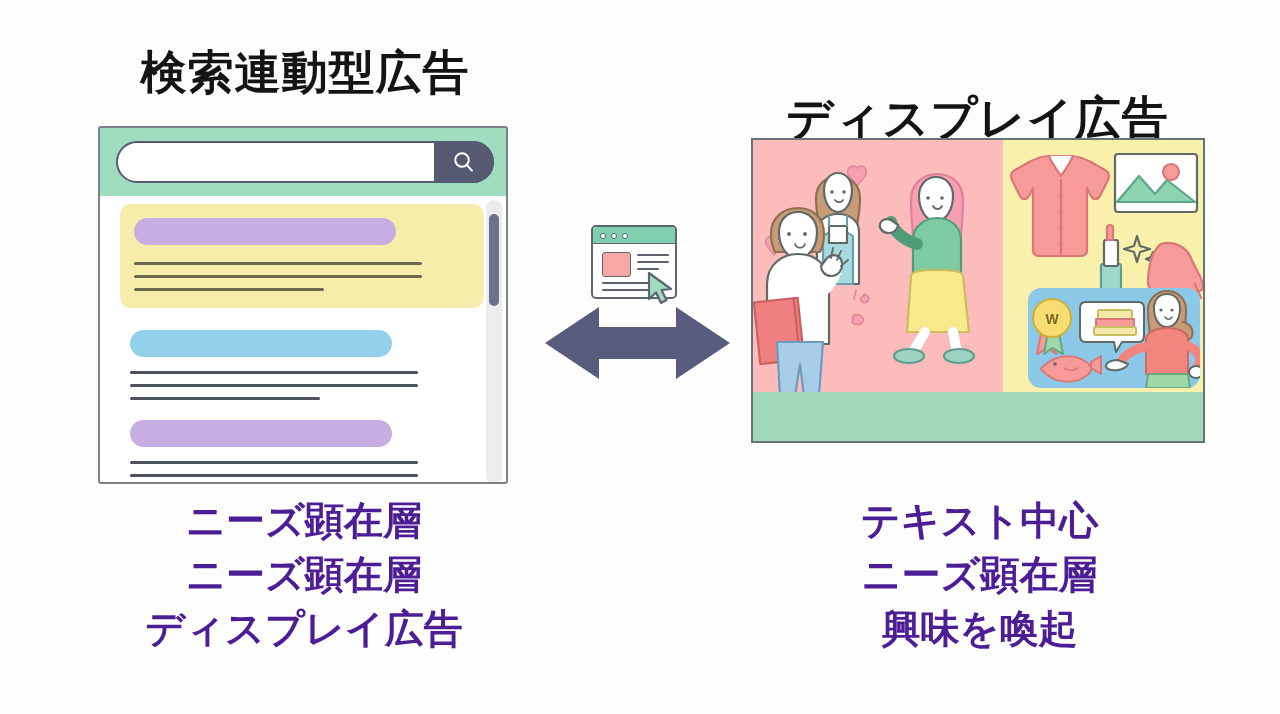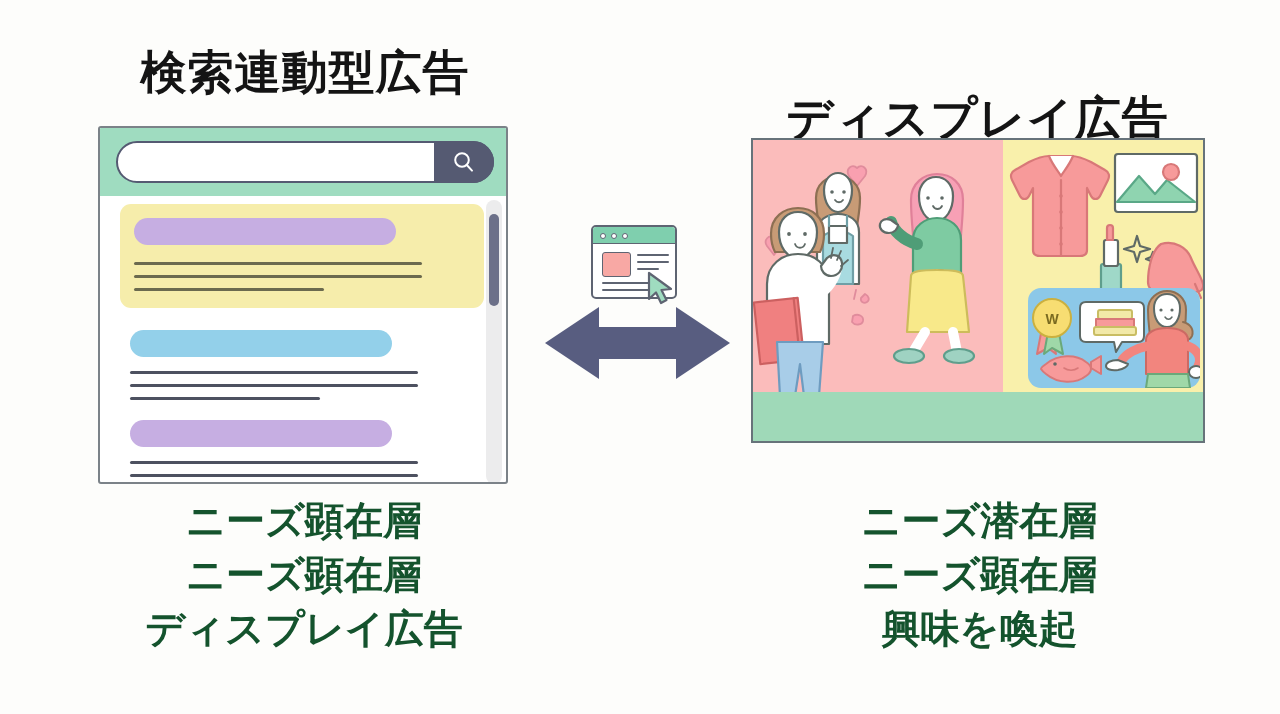--- a/index.html
+++ b/index.html
@@ -24,21 +24,21 @@
   #title-left  { left: 105px; top: 42px; width: 400px; }
   #title-right { left: 750px; top: 42px; width: 455px; margin-top: 46px; }
 
   
   .caption-block {
     position: absolute;
     text-align: center;
     font-weight: 900;
     font-size: 39px;
     line-height: 1.38;
-    color: #14532d;
+    color: #4c1d95;
     white-space: nowrap;
   }
   #caption-left  { left: 98px;  top: 494px; width: 412px; }
   #caption-right { left: 752px; top: 494px; width: 455px; }
 
   
   #search-mock {
     position: absolute;
     left: 98px; top: 126px;
     width: 410px; height: 358px;
@@ -436,18 +436,18 @@
             <path d="M120 86 l40 0 l2 14 l-44 0 z" fill="#9fd8a8" stroke="#6aa97a"></path>
           </g>
         </g>
       </svg>
     </div>
 
     <div id="panel-bottom"></div>
   </div>
 
   <div class="caption-block" id="caption-right">
-    <div>ニーズ潜在層</div>
+    <div>テキスト中心</div>
     <div>ニーズ顕在層</div>
     <div>興味を喚起</div>
   </div>
 
 </div>
 
 </body></html>

